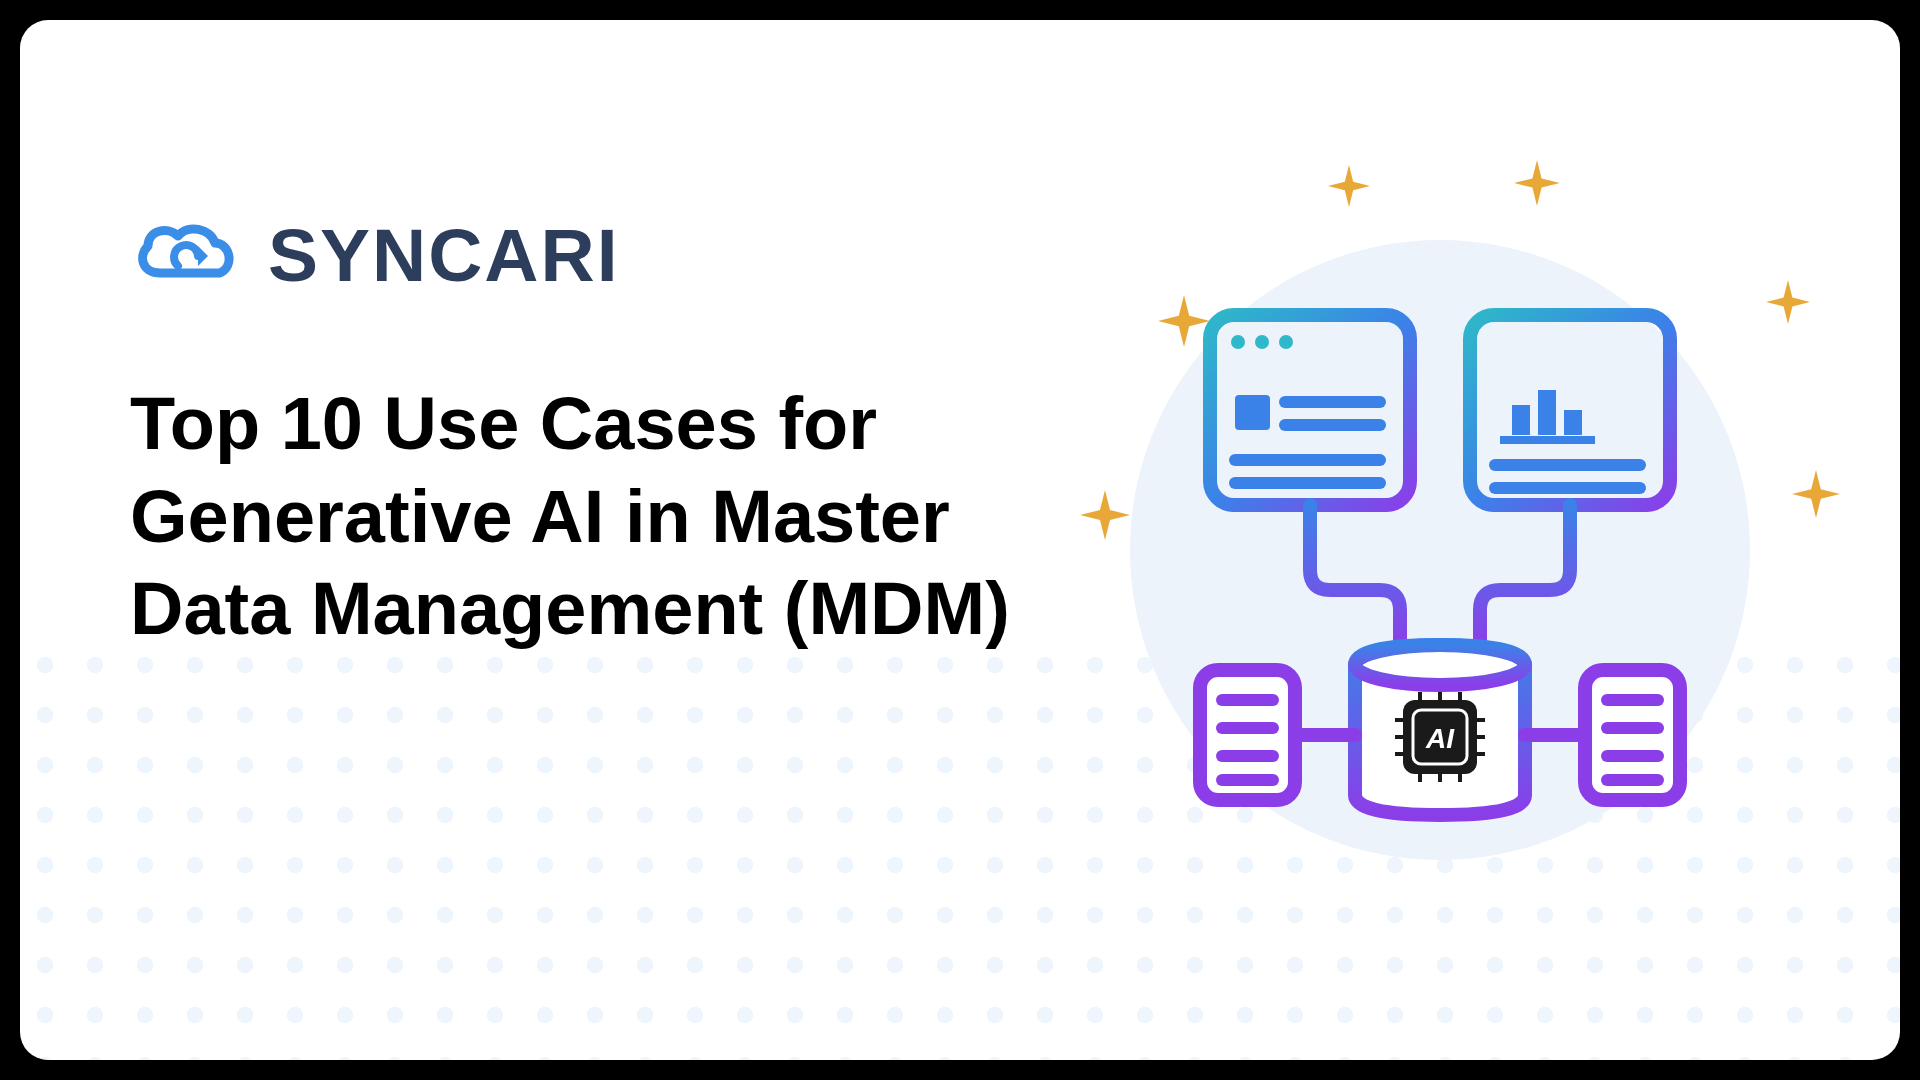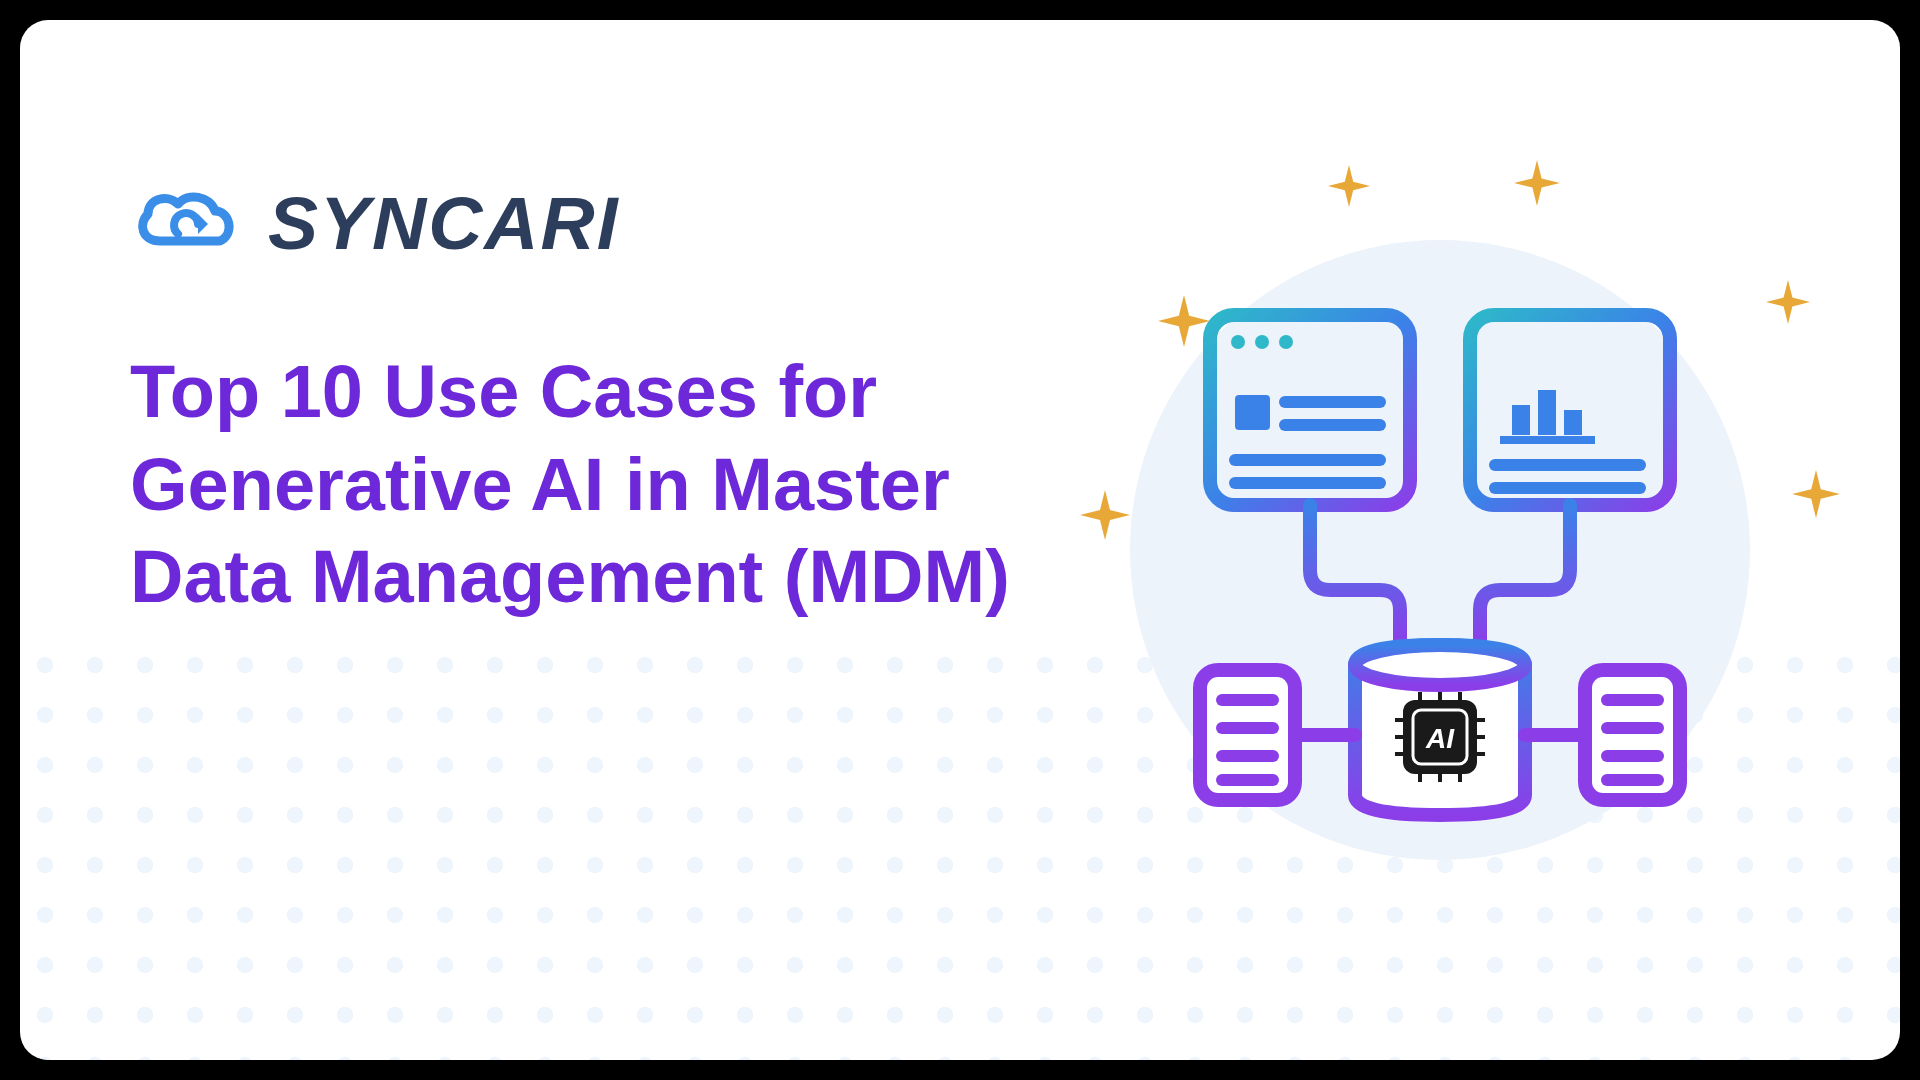--- a/index.html
+++ b/index.html
@@ -41,39 +41,38 @@
 }
 .left {
   flex: 0 0 58%;
   display: flex;
   flex-direction: column;
 }
 .logo-row {
   display: flex;
   align-items: center;
   gap: 28px;
-  margin-top: 60px;
-  font-style: italic;
+  margin-top: 92px;
 }
 .logo-icon {
   width: 110px;
   height: 75px;
 }
 .brand {
   font-size: 75px;
   font-weight: 800;
   letter-spacing: 2px;
   color: #2d3e5c;
 }
 .headline {
   margin-top: 80px;
   font-size: 74px;
   font-weight: 600;
   line-height: 1.25;
-  color: #6d28d9;
+  color: #000000;
   max-width: 960px;
 }
 .right {
   flex: 1;
   position: relative;
   font-style: italic;
 }
 .circle-bg {
   position: absolute;
   top: 120px;

